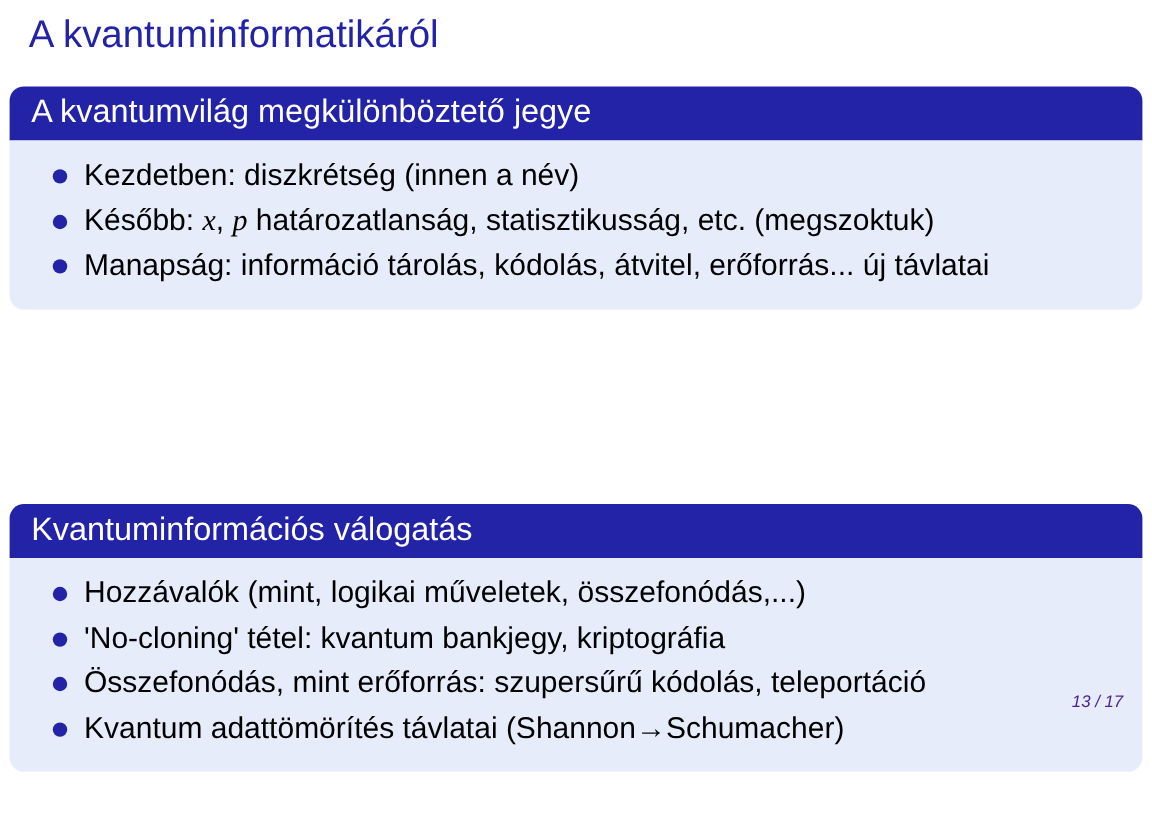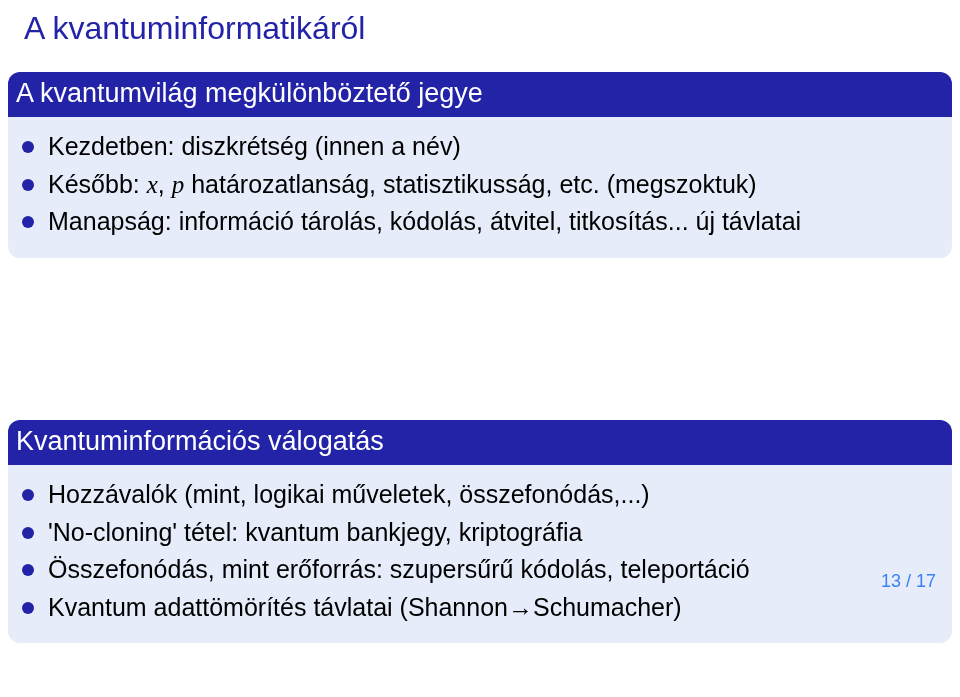--- a/index.html
+++ b/index.html
@@ -29,29 +29,29 @@
   .block {
     position: absolute;
     left: 0;
     right: 0;
     background: #fff;
   }
   .block-title {
     background: #2323A8;
     color: #fff;
     font-size: 27px;
-    padding: 6px 18px 8px 8px;
+    padding: 6px 18px 8px 18px;
     border-top-left-radius: 12px;
     border-top-right-radius: 12px;
     margin: 0 8px;
   }
   .block-body {
     background: #E6ECFA;
     margin: 0 8px;
-    padding: 10px 22px 16px 14px;
+    padding: 10px 22px 16px 36px;
     border-bottom-left-radius: 12px;
     border-bottom-right-radius: 12px;
     font-size: 25px;
     line-height: 1.42;
   }
   .item {
     display: flex;
     align-items: flex-start;
     margin: 2px 0;
   }
@@ -65,22 +65,23 @@
     margin-right: 14px;
   }
   .item-text {
     flex: 1 1 auto;
   }
   .math-i { font-style: italic; font-family: "Times New Roman", serif; }
   .page-num {
     position: absolute;
     right: 24px;
     bottom: 12px;
-    font-size: 18px;
-    color: #3b82f6;
+    font-size: 14px;
+    color: #4c1d95;
+    font-style: italic;
   }
   .psi { font-style: italic; font-family: "Times New Roman", serif; }
 </style>
 </head>
 <body>
 
 <div class="slide">
 
   <div class="title">A kvantuminformatikáról</div>
 
@@ -90,21 +91,21 @@
       <div class="item">
         <div class="bullet"></div>
         <div class="item-text">Kezdetben: diszkrétség (innen a név)</div>
       </div>
       <div class="item">
         <div class="bullet"></div>
         <div class="item-text">Később: <span class="math-i">x</span>, <span class="math-i">p</span> határozatlanság, statisztikusság, etc. (megszoktuk)</div>
       </div>
       <div class="item">
         <div class="bullet"></div>
-        <div class="item-text">Manapság: információ tárolás, kódolás, átvitel, titkosítás... új távlatai</div>
+        <div class="item-text">Manapság: információ tárolás, kódolás, átvitel, erőforrás... új távlatai</div>
       </div>
     </div>
   </div>
 
   <div class="block" style="top:380px;margin-top:40px;">
     <div class="block-title">Kvantuminformációs válogatás</div>
     <div class="block-body">
       <div class="item">
         <div class="bullet"></div>
         <div class="item-text">Hozzávalók (mint, logikai műveletek, összefonódás,...)</div>

